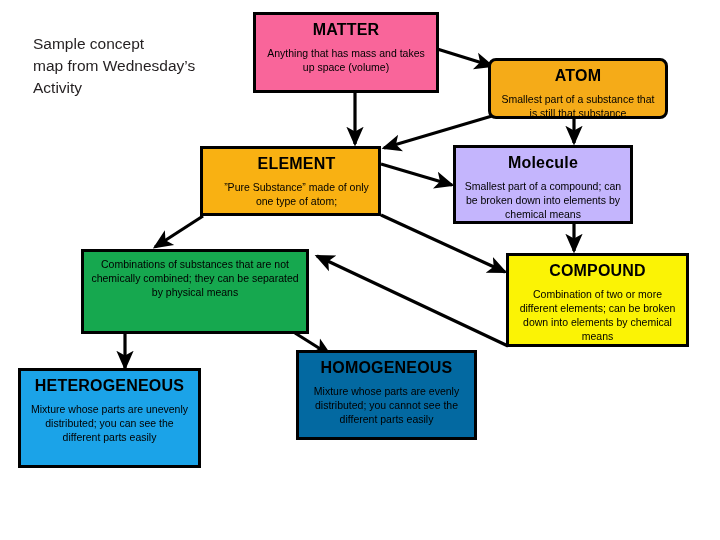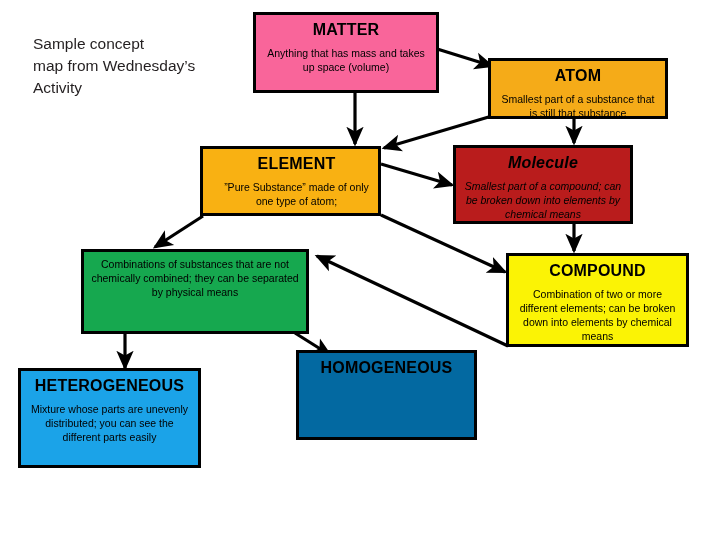--- a/index.html
+++ b/index.html
@@ -47,23 +47,23 @@
     font-size: 16px;
     letter-spacing: 0.2px;
     line-height: 1.25;
     margin-bottom: 6px;
   }
   .node .body {
     font-size: 10.5px;
     line-height: 1.34;
   }
   .node.matter   { background: #f9659a; }
-  .node.atom     { background: #f5ab18; }
+  .node.atom     { background: #f5ab18; border-radius: 8px; }
   .node.element  { background: #f9b112; padding-left: 18px; }
-  .node.molecule { background: #b91c1c; font-style: italic; }
+  .node.molecule { background: #c4b5fd; }
   .node.compound { background: #fbf305; }
   .node.mixtures { background: #16a84f; }
   .node.hetero   { background: #1ba3e8; }
   .node.homo     { background: #0369a1; }
 </style>
 </head>
 <body>
 
 <div id="canvas">
 
@@ -121,15 +121,16 @@
     <div class="body">Combination of two or more different elements; can be broken down into elements by chemical means</div>
   </div>
 
   <div class="node hetero" style="left:18px; top:368px; width:183px; height:100px;">
     <div class="title">HETEROGENEOUS</div>
     <div class="body">Mixture whose parts are unevenly distributed; you can see the different parts easily</div>
   </div>
 
   <div class="node homo" style="left:296px; top:350px; width:181px; height:90px;">
     <div class="title">HOMOGENEOUS</div>
+    <div class="body">Mixture whose parts are evenly distributed; you cannot see the different parts easily</div>
   </div>
 
 </div>
 
 </body></html>

